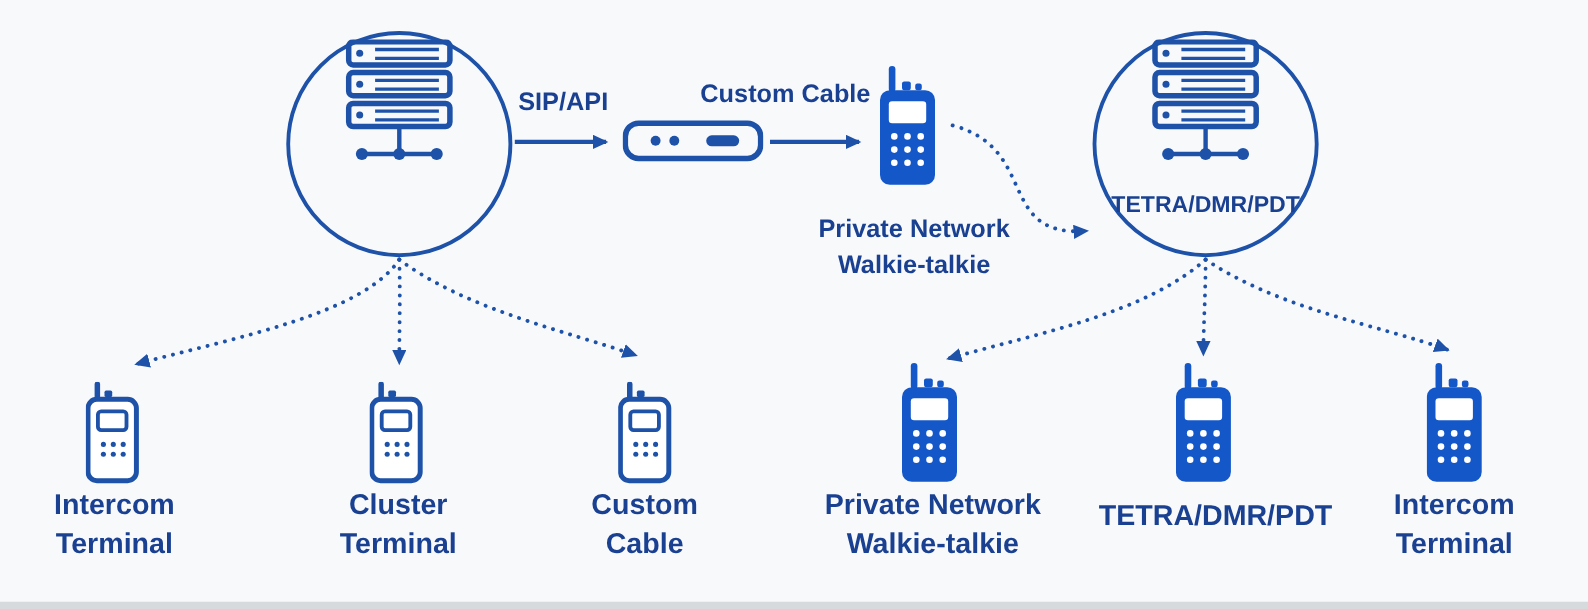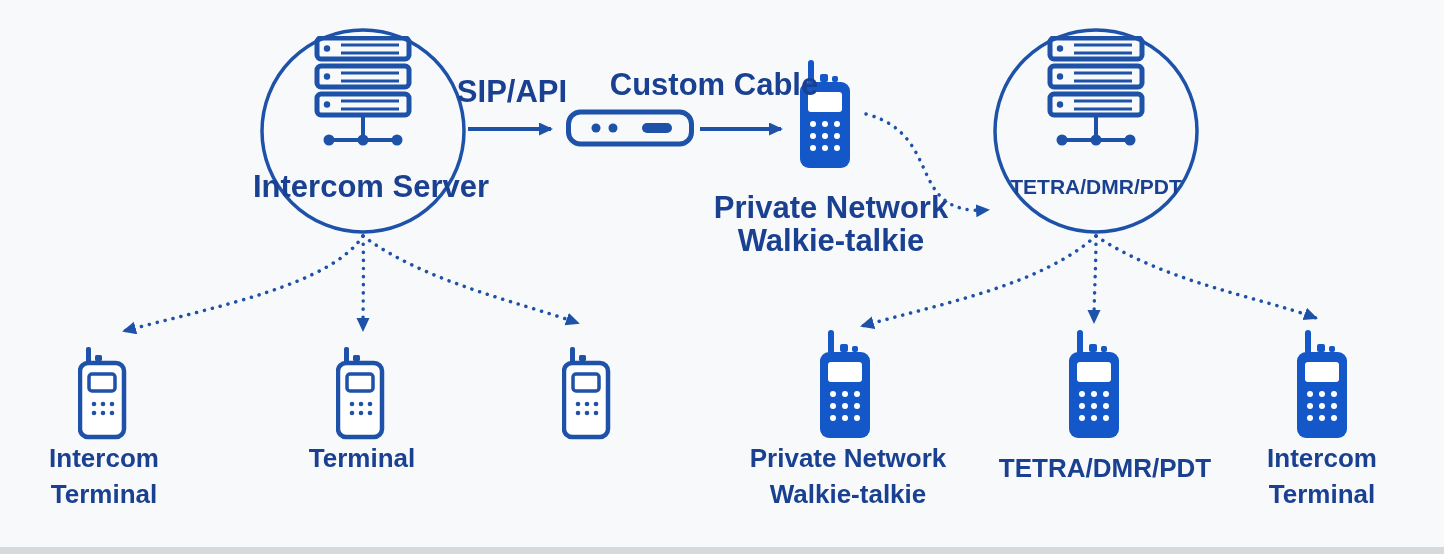--- a/index.html
+++ b/index.html
@@ -21,21 +21,21 @@
   svg{position:absolute;left:0;top:0;}
   .lbl{
     position:absolute;
     color:var(--text);
     font-weight:700;
     text-align:center;
     white-space:nowrap;
     pointer-events:none;
   }
   .lbl .line{display:block;}
-  .f25{font-size:31px;line-height:30px;}
+  .f25{font-size:23px;line-height:30px;}
   .f25 .line{line-height:33px;}
   .f26{font-size:26px;}
   .f26 .line{line-height:36px;}
   .f21{font-size:21px;line-height:24px;}
   .bottom-strip{
     position:absolute;left:0;bottom:0;width:1444px;height:7px;
     background:var(--edge);
   }
 </style>
 </head>
@@ -140,43 +140,47 @@
 
     <use href="#walkie-outline" x="78" y="347" width="52" height="94"></use>
     <use href="#walkie-outline" x="336" y="347" width="52" height="94"></use>
     <use href="#walkie-outline" x="562" y="347" width="52" height="94"></use>
 
     <use href="#walkie-filled" x="820" y="330" width="56" height="110"></use>
     <use href="#walkie-filled" x="1069" y="330" width="56" height="110"></use>
     <use href="#walkie-filled" x="1297" y="330" width="56" height="110"></use>
   </svg>
 
-  <div class="lbl f25" style="left:253px;top:172px;width:220px;">Intercom Server</div>
 
   <div class="lbl f25" style="left:432px;top:77px;width:160px;">SIP/API</div>
 
   <div class="lbl f25" style="left:604px;top:70px;width:220px;text-align:center;">Custom Cable</div>
 
 
   <div class="lbl f25" style="left:706px;top:191px;width:250px;">
     <span class="line">Private Network</span>
     <span class="line">Walkie-talkie</span>
   </div>
 
   <div class="lbl f21" style="left:986px;top:175px;width:220px;">TETRA/DMR/PDT</div>
 
   <div class="lbl f26" style="left:-6px;top:440px;width:220px;">
     <span class="line">Intercom</span>
     <span class="line">Terminal</span>
   </div>
 
   <div class="lbl f26" style="left:252px;top:440px;width:220px;">
+    <span class="line">Cluster</span>
     <span class="line">Terminal</span>
   </div>
 
+  <div class="lbl f26" style="left:476px;top:440px;width:220px;">
+    <span class="line">Custom</span>
+    <span class="line">Cable</span>
+  </div>
 
   <div class="lbl f26" style="left:723px;top:440px;width:250px;">
     <span class="line">Private Network</span>
     <span class="line">Walkie-talkie</span>
   </div>
 
   <div class="lbl f26" style="left:980px;top:450px;width:250px;">
     <span class="line">TETRA/DMR/PDT</span>
   </div>
 

